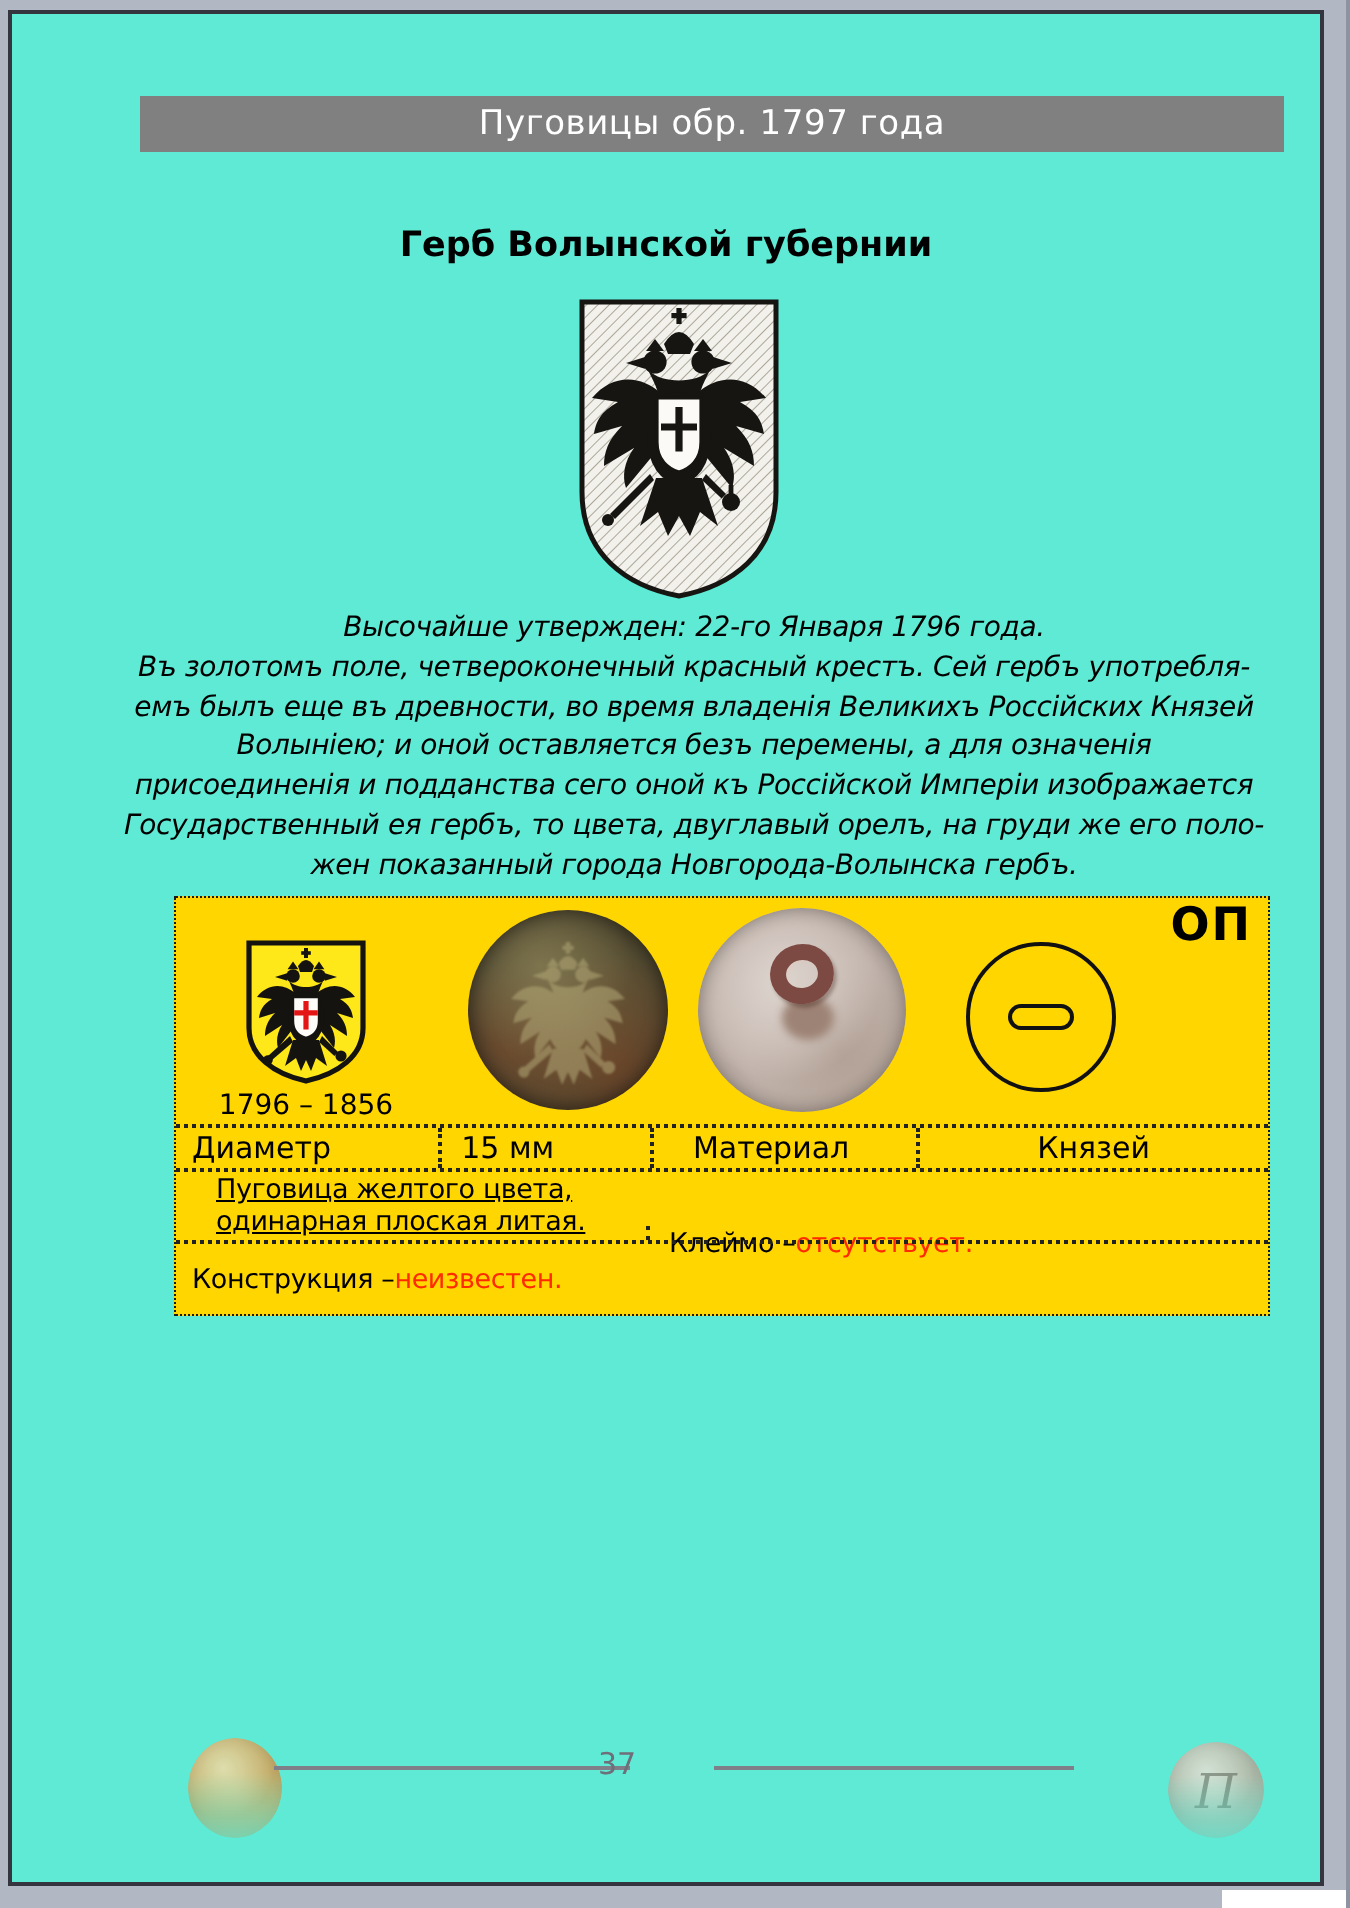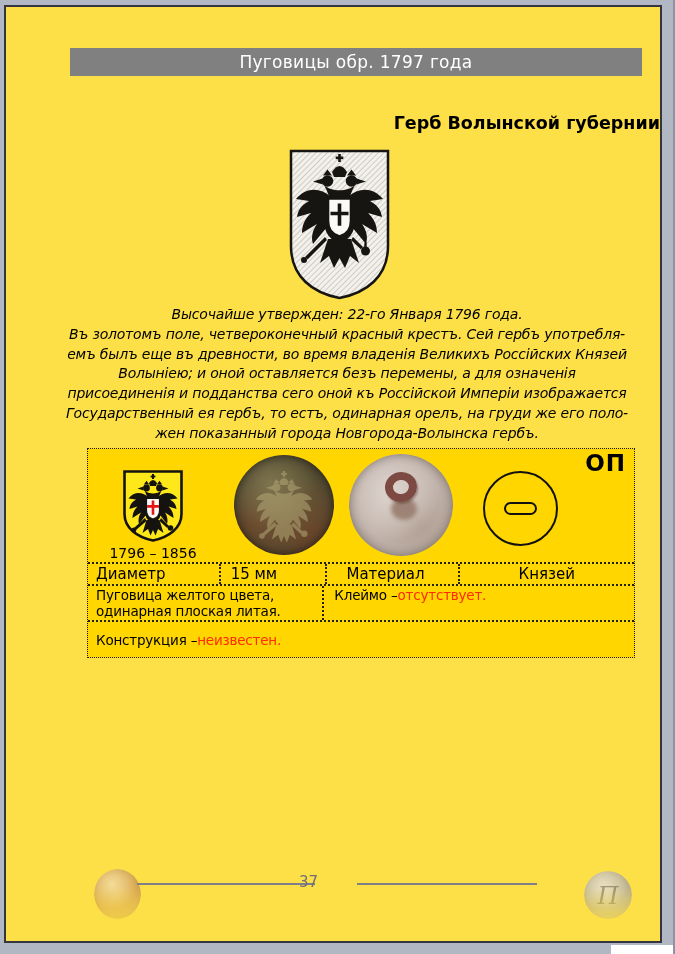--- a/index.html
+++ b/index.html
@@ -4,34 +4,34 @@
 <style>
   html,body{margin:0;padding:0;}
   body{
     width:675px;height:954px;position:relative;overflow:hidden;
     background:#b2b8c3;
     font-family:"DejaVu Sans","Liberation Sans",sans-serif;
     -webkit-font-smoothing:antialiased;
   }
   .page{
     position:absolute;left:4px;top:5px;width:658px;height:938px;
-    box-sizing:border-box;border:2px solid #35353f;background:#fde047;
+    box-sizing:border-box;border:2px solid #35353f;background:#5eead4;
     overflow:hidden;
   }
   .white-notch{position:absolute;left:611px;top:945px;width:64px;height:9px;background:#ffffff;}
   .edge-shade{position:absolute;right:0;top:0;width:2px;height:954px;background:#8d93a0;}
 
   
   .header-bar{
     position:absolute;left:64px;top:41px;width:572px;height:28px;
     background:#808080;color:#ffffff;display:flex;align-items:center;justify-content:center;
     font-size:17px;letter-spacing:.3px;
   }
   .page-title{
-    position:absolute;left:0;top:106px;width:100%;text-align:right;
+    position:absolute;left:0;top:106px;width:100%;text-align:center;
     font-size:17.5px;font-weight:bold;color:#000;
   }
 
   
   .crest-large{position:absolute;left:281px;top:140px;width:105px;height:155px;}
 
   
   .description{
     position:absolute;left:36px;top:298px;width:610px;
     font-style:italic;font-size:14px;line-height:19.8px;color:#000;
@@ -98,22 +98,22 @@
   .r2{height:18px;font-size:14.5px;}
   .r3{height:36px;font-size:13.5px;letter-spacing:-0.2px;}
   .r3 .cell{align-items:flex-start;line-height:15.5px;padding-top:2px;}
   .r4{flex:1;font-size:13.5px;letter-spacing:-0.2px;}
   .c1{width:23.1%;padding-left:8px;}
   .c2{width:18.3%;padding-left:10px;}
   .c3{width:23.5%;justify-content:center;}
   .c4{width:35.1%;justify-content:center;}
   .chalf-l{width:41.4%;justify-content:center;}
   .chalf-r{width:58.6%;justify-content:center;}
-  .vhalf-l{width:41.4%;padding-left:8px;padding-right:6px;}
-  .vhalf-r{width:58.6%;padding-left:10px;}
+  .vhalf-l{width:41.4%;padding-left:20px;padding-right:6px;text-decoration:underline;}
+  .vhalf-r{width:58.6%;padding-left:10px;margin-top:27px;}
   .cfull{width:100%;padding-left:8px;}
   .red{color:#ff2a00;}
 
   
   .footer-line{position:absolute;height:2px;background:#7f7f8a;top:876px;}
   .fl-left{left:131px;width:178px;}
   .fl-right{left:351px;width:180px;}
   .footer-number{
     position:absolute;left:293px;top:866px;width:80px;text-align:left;
     font-size:15px;color:#6f6f7a;
@@ -209,21 +209,21 @@
       <path d="M50.7,56.5 h3.6 v8.2 h7.2 v3.6 h-7.2 v10.5 h-3.6 v-10.5 h-7.2 v-3.6 h7.2 Z" fill="#171512"></path>
     </svg>
   </div>
 
   <div class="description">
     <div>Высочайше утвержден: 22-го Января 1796 года.</div>
     <div>Въ золотомъ поле, четвероконечный красный крестъ. Сей гербъ употребля-</div>
     <div>емъ былъ еще въ древности, во время владенія Великихъ Россійских Князей</div>
     <div>Волыніею; и оной оставляется безъ перемены, а для означенія</div>
     <div>присоединенія и подданства сего оной къ Россійской Имперіи изображается</div>
-    <div>Государственный ея гербъ, то естъ, одинарная орелъ, на груди же его поло-</div>
+    <div>Государственный ея гербъ, то цвета, двуглавый орелъ, на груди же его поло-</div>
     <div>жен показанный города Новгорода-Волынска гербъ.</div>
   </div>
 
   <div class="panel">
     <div class="panel-images">
 
       <div class="crest-small">
         <svg width="62" height="74" viewBox="0 0 62 74">
           <path d="M2.5,2.5 H59.5 V45 C59.5,59 47,68 31,71.5 C15,68 2.5,59 2.5,45 Z" fill="#ffe81a" stroke="#15130f" stroke-width="2.6"></path>
           <use href="#eagle-mini" style="color:#15130f"></use>

